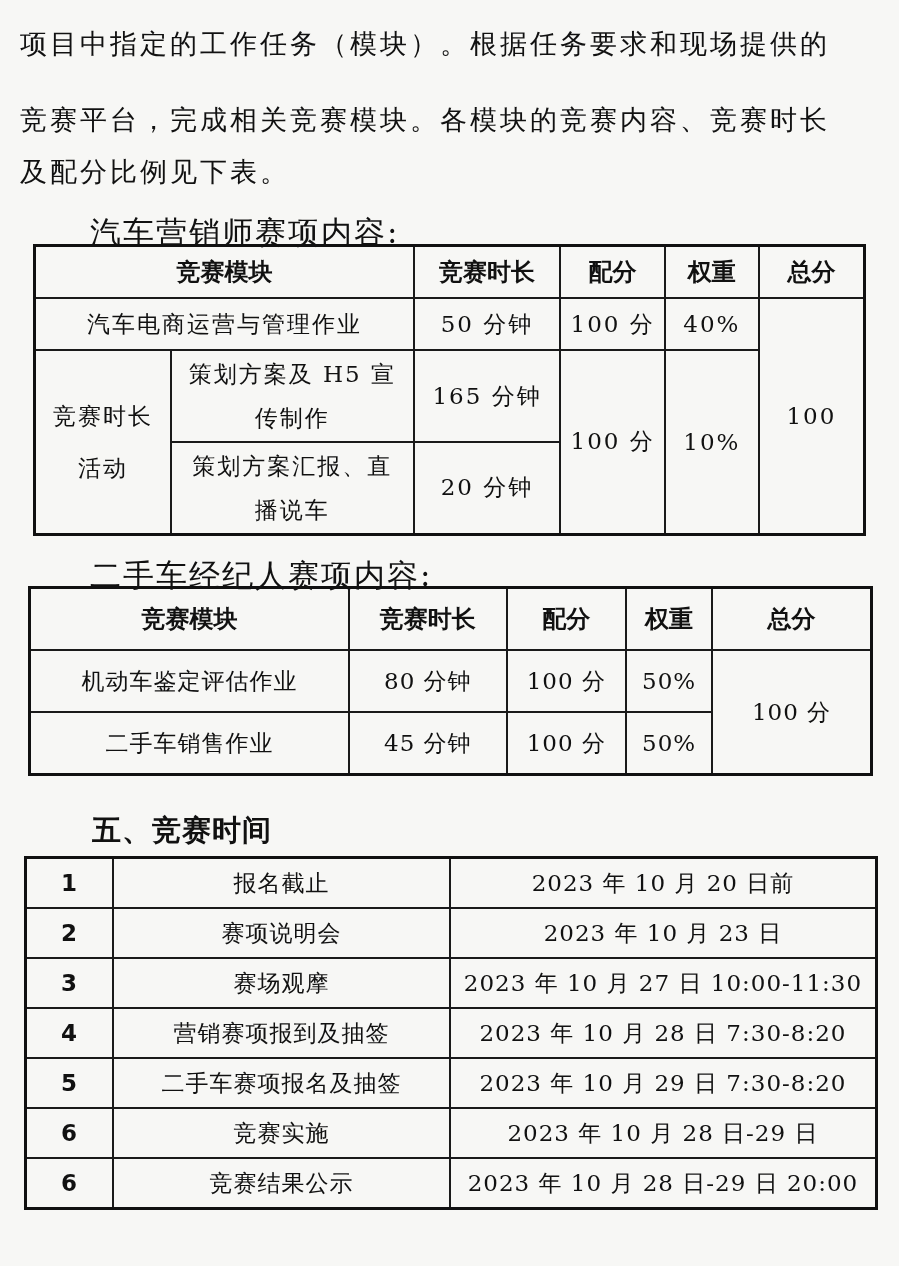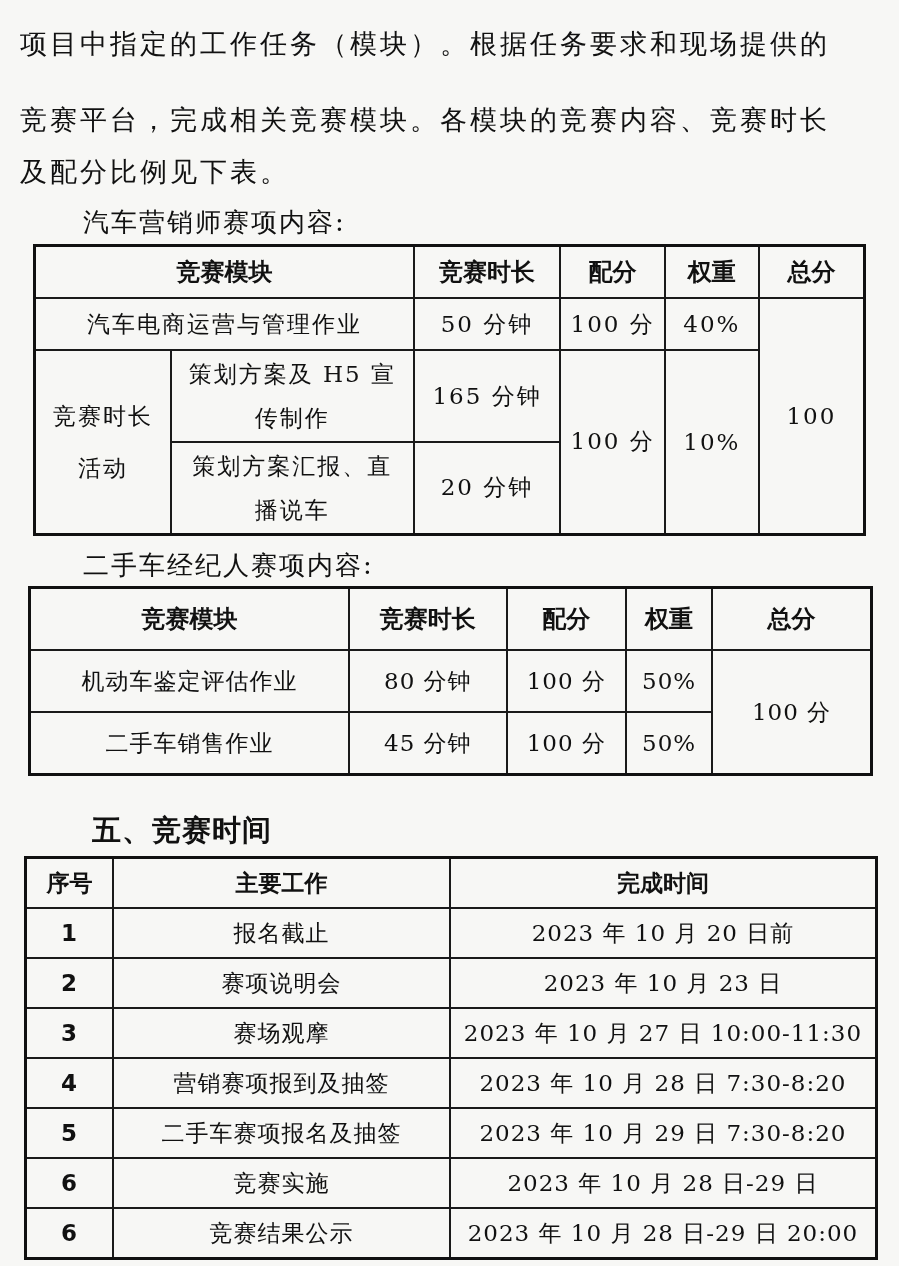--- a/index.html
+++ b/index.html
@@ -10,21 +10,21 @@
     color: #111;
     position: relative;
   }
   .para {
     position: absolute; left: 16px; width: 870px;
     font-size: 27px; letter-spacing: 3px; line-height: 64px;
     margin: 4px;
   }
   .caption {
     position: absolute; left: 78px;
-    font-size: 26px; letter-spacing: 2px; margin: 5px; text-align: center;
+    font-size: 31px; letter-spacing: 2px; margin: 12px; text-align: center;
   }
   .section-heading {
     position: absolute; left: 76px; top: 795px;
     font-family: "DejaVu Sans", "Liberation Sans", sans-serif;
     font-weight: bold; font-size: 29px; letter-spacing: 1px; margin: 16px;
   }
   table { position: absolute; border-collapse: collapse; }
   td, th {
     border: 2px solid #1a1a1a; text-align: center; vertical-align: middle;
     font-weight: normal; padding: 0;
@@ -136,25 +136,20 @@
 
 <h2 class="section-heading">五、竞赛时间</h2>
 
 <table id="t3">
   <colgroup>
     <col style="width:88px">
       <col style="width:338px">
       <col style="width:428px">
   </colgroup>
   <tbody>
-      <tr>
-    <th>序号</th>
-    <th>主要工作</th>
-    <th>完成时间</th>
-  </tr>
   <tr>
     <td class="num">1</td>
     <td>报名截止</td>
     <td>2023 年 10 月 20 日前</td>
   </tr>
   <tr>
     <td class="num">2</td>
     <td>赛项说明会</td>
     <td>2023 年 10 月 23 日</td>
   </tr>

